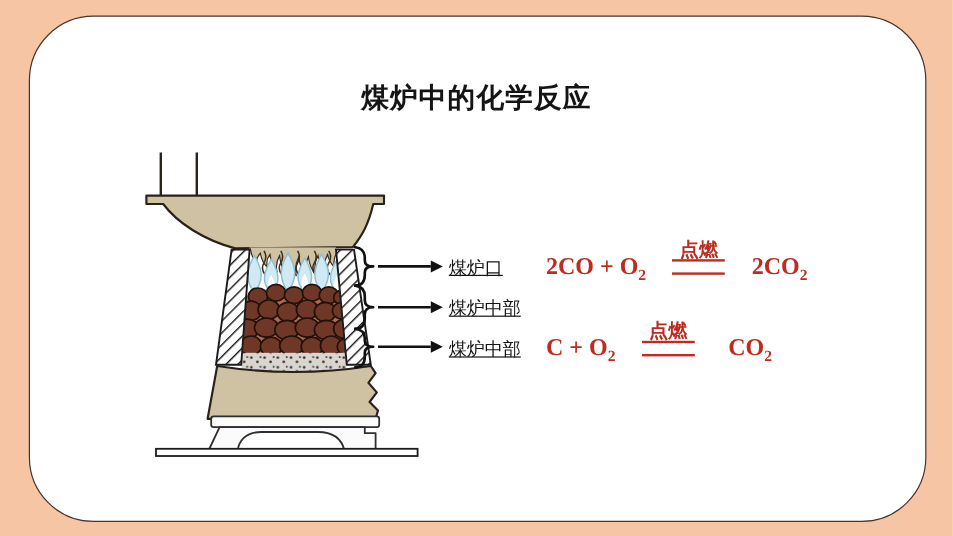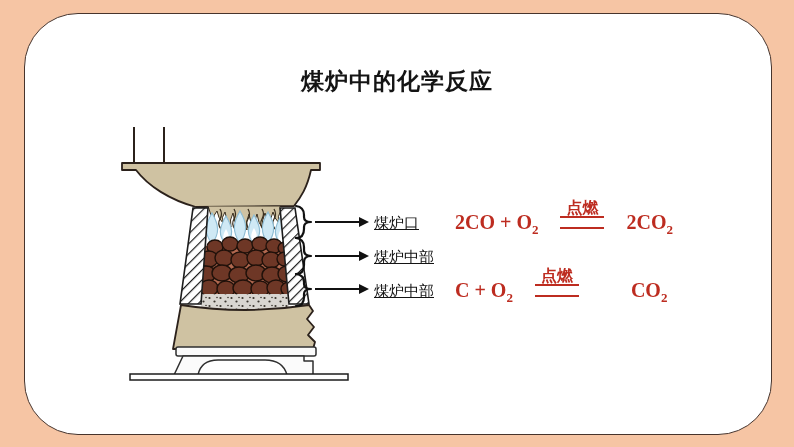--- a/index.html
+++ b/index.html
@@ -35,21 +35,21 @@
   .cond { position:relative; display:flex; align-items:center; height:24px; }
   .cond-lines {
     width:44px; height:9px;
     border-top:2.2px solid #bd2c20; border-bottom:2.2px solid #bd2c20;
   }
   .cond-text {
     position:absolute; left:50%; transform:translateX(-50%); bottom:15px;
     font-family:"Liberation Sans", sans-serif; font-size:16px; font-weight:bold;
     white-space:nowrap;
   }
-  .gap-rhs { margin-left:30px; }
+  .gap-rhs { margin-left:6px; }
 </style>
 </head>
 <body>
 
 <div class="slide">
   <div class="panel"></div>
 
   <h1 class="title">煤炉中的化学反应</h1>
 
   <svg class="stove-svg" width="266" height="296" viewBox="0 0 266 296" xmlns="http://www.w3.org/2000/svg">

